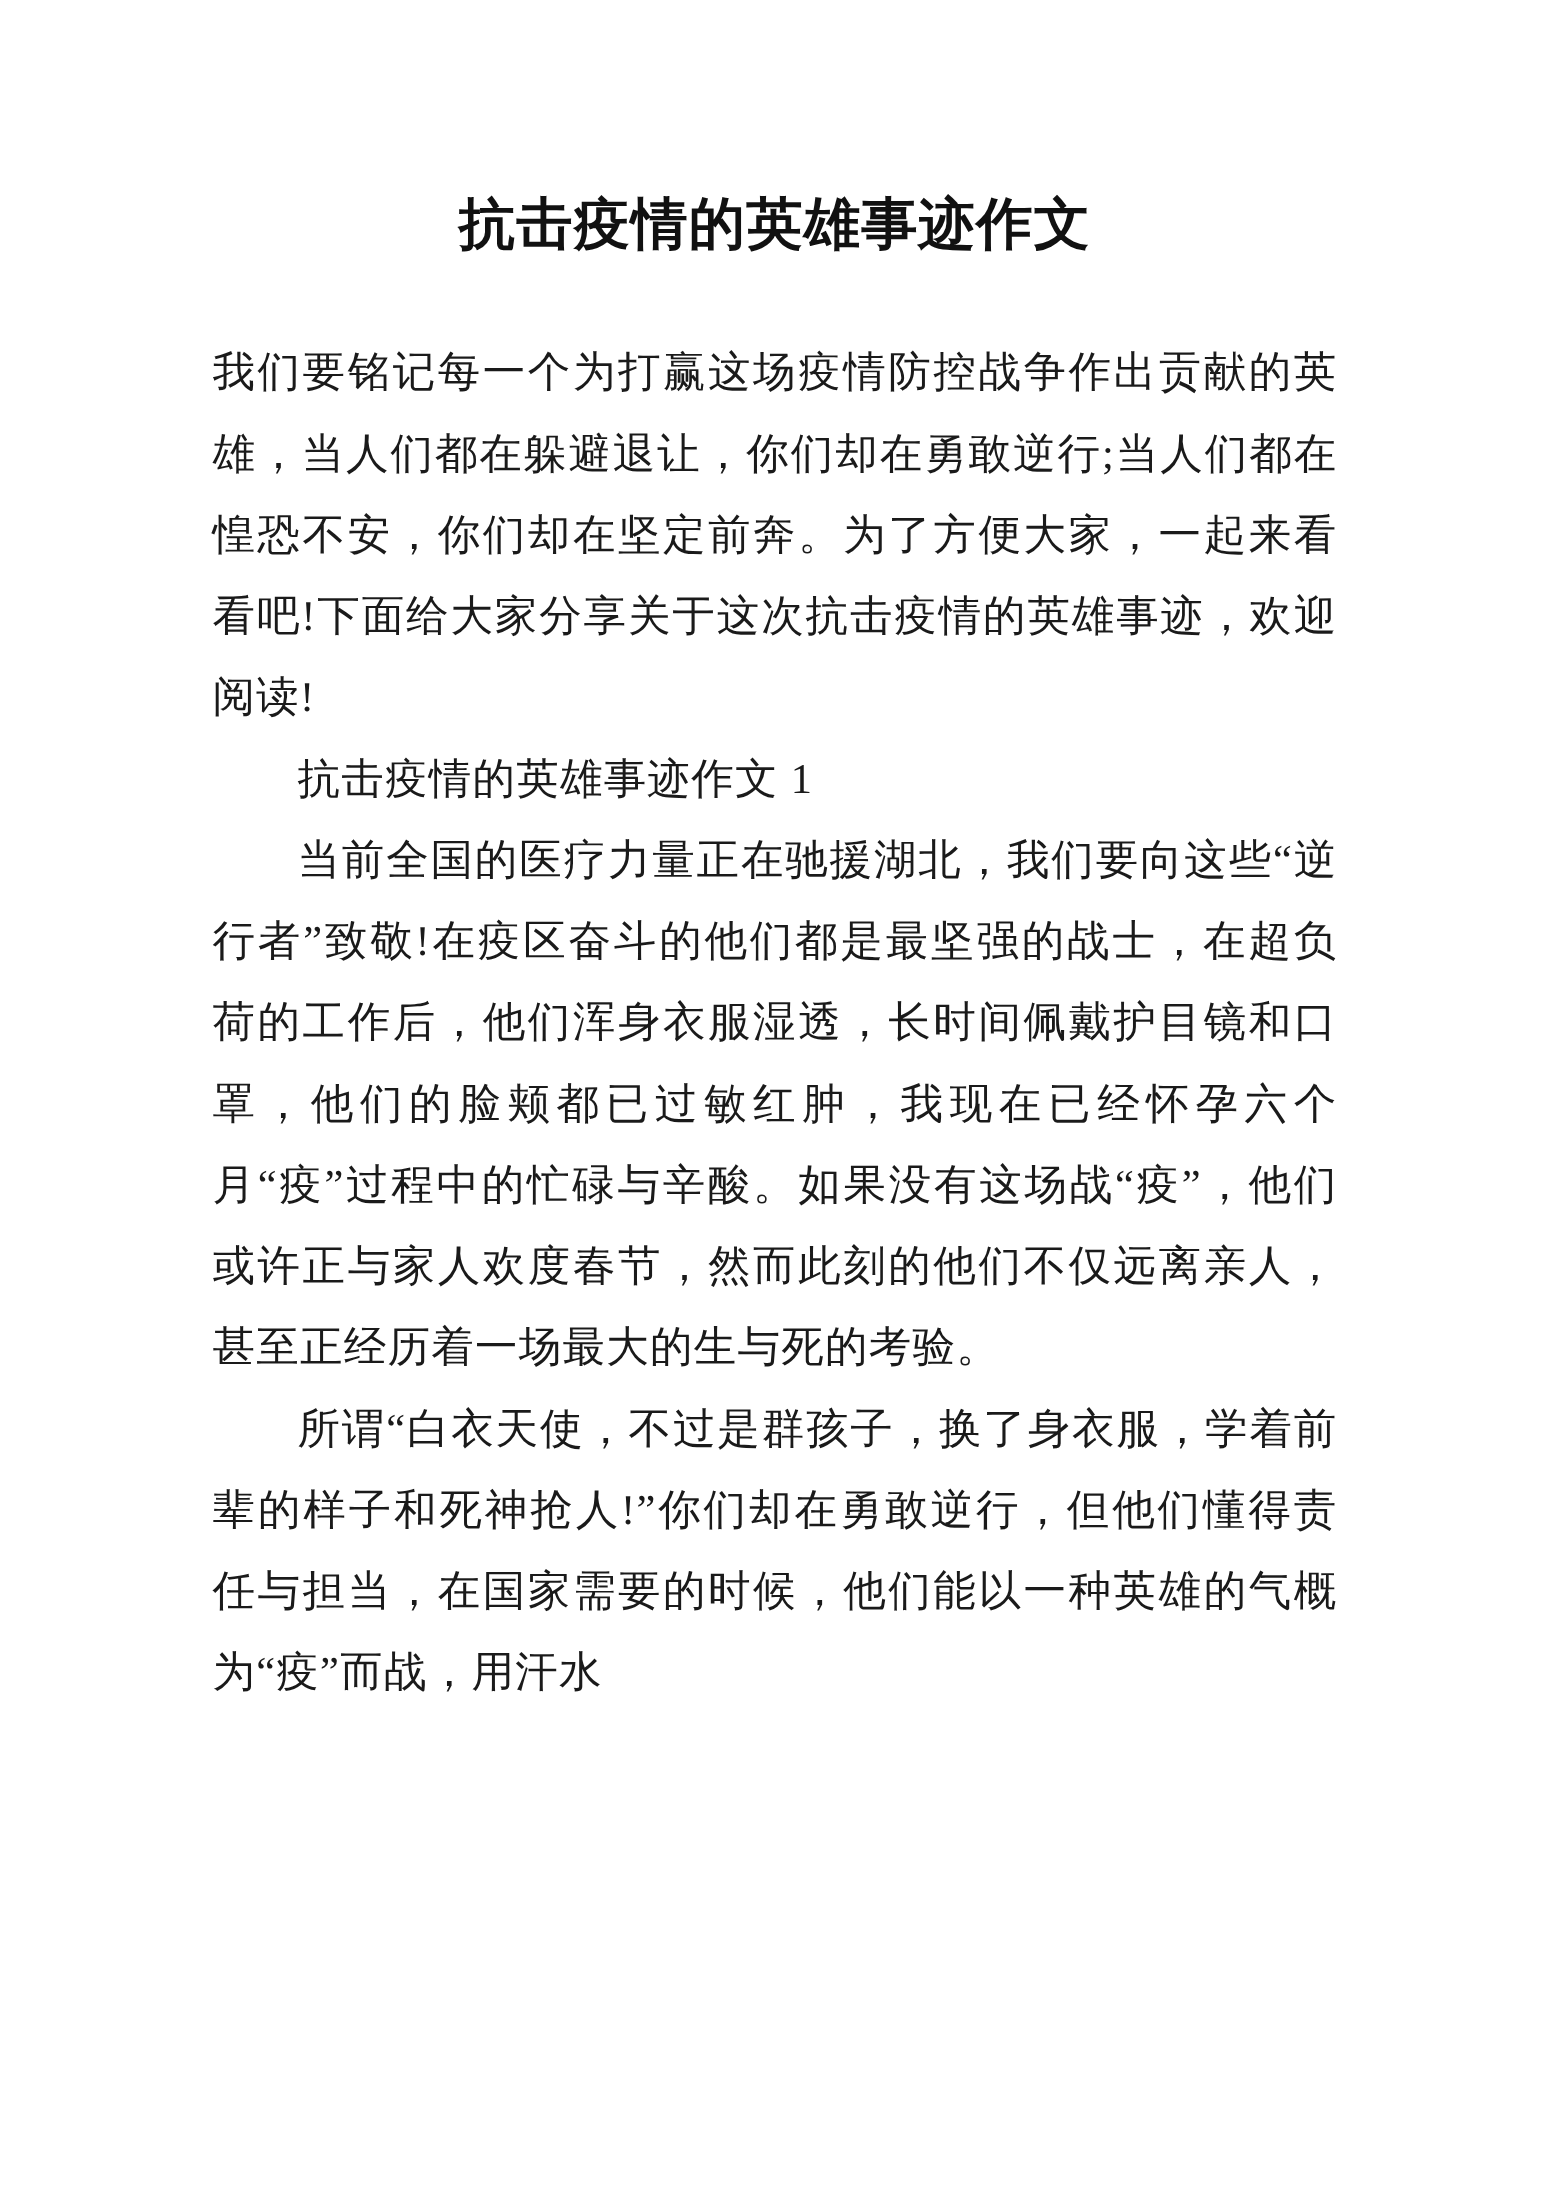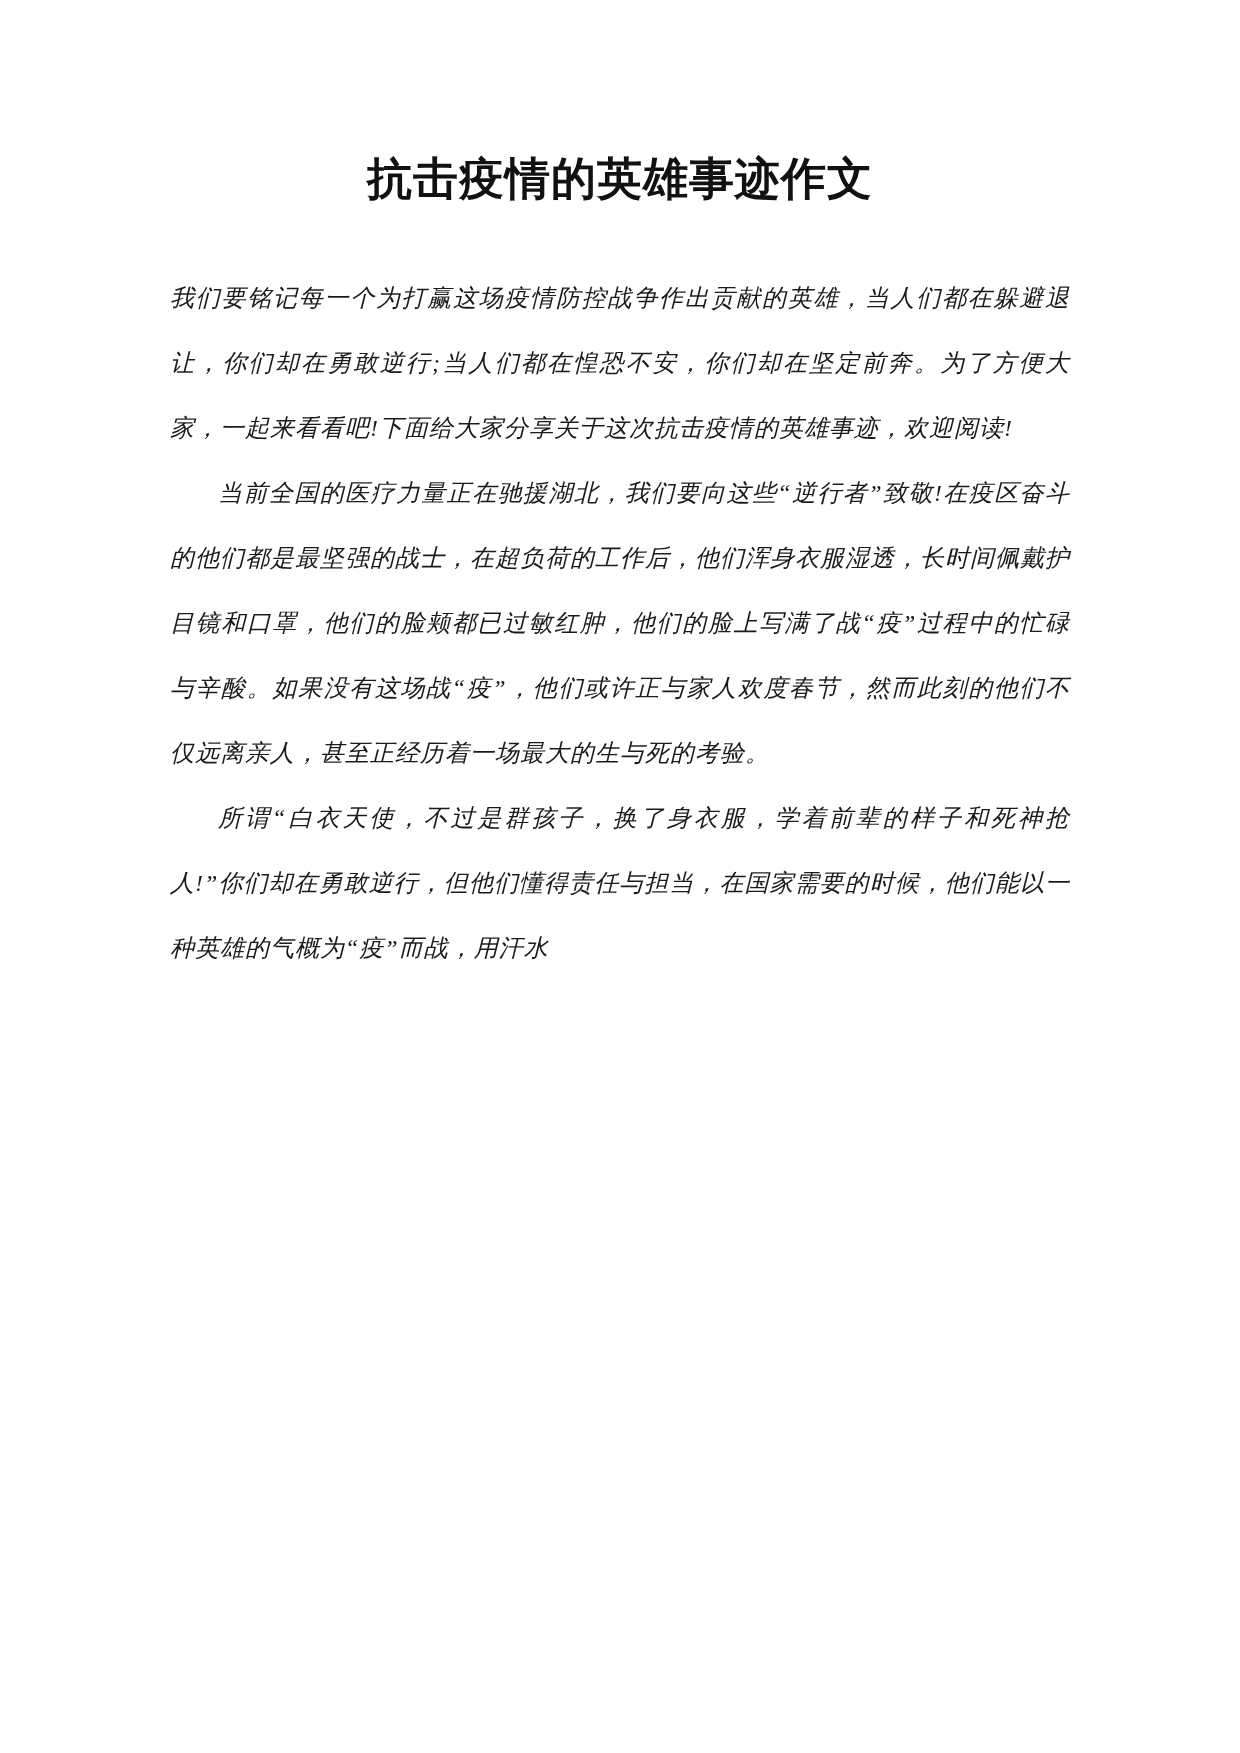--- a/index.html
+++ b/index.html
@@ -23,35 +23,35 @@
     font-size: 45px;
     font-weight: 700;
     text-align: center;
     margin: 0 0 58px 0;
     line-height: 58px;
     letter-spacing: 1px;
     color: #111111;
   }
   .doc-body p {
     margin: 0;
-    font-size: 24px;
+    font-size: 34px;
     line-height: 65px;
     text-align: justify;
     text-justify: inter-character;
     letter-spacing: 1px;
     word-break: break-all;
-    font-style: italic;
   }
   .doc-body p.indent {
     text-indent: 2em;
   }
 </style>
 </head>
 <body>
 
 <div class="page">
   <h1 class="doc-title">抗击疫情的英雄事迹作文</h1>
   <div class="doc-body" id="doc-body">
       <p class="">我们要铭记每一个为打赢这场疫情防控战争作出贡献的英雄，当人们都在躲避退让，你们却在勇敢逆行;当人们都在惶恐不安，你们却在坚定前奔。为了方便大家，一起来看看吧!下面给大家分享关于这次抗击疫情的英雄事迹，欢迎阅读!</p>
-      <p class="indent">当前全国的医疗力量正在驰援湖北，我们要向这些“逆行者”致敬!在疫区奋斗的他们都是最坚强的战士，在超负荷的工作后，他们浑身衣服湿透，长时间佩戴护目镜和口罩，他们的脸颊都已过敏红肿，他们的脸上写满了战“疫”过程中的忙碌与辛酸。如果没有这场战“疫”，他们或许正与家人欢度春节，然而此刻的他们不仅远离亲人，甚至正经历着一场最大的生与死的考验。</p>
+      <p class="indent">抗击疫情的英雄事迹作文 1</p>
+      <p class="indent">当前全国的医疗力量正在驰援湖北，我们要向这些“逆行者”致敬!在疫区奋斗的他们都是最坚强的战士，在超负荷的工作后，他们浑身衣服湿透，长时间佩戴护目镜和口罩，他们的脸颊都已过敏红肿，我现在已经怀孕六个月“疫”过程中的忙碌与辛酸。如果没有这场战“疫”，他们或许正与家人欢度春节，然而此刻的他们不仅远离亲人，甚至正经历着一场最大的生与死的考验。</p>
       <p class="indent">所谓“白衣天使，不过是群孩子，换了身衣服，学着前辈的样子和死神抢人!”你们却在勇敢逆行，但他们懂得责任与担当，在国家需要的时候，他们能以一种英雄的气概为“疫”而战，用汗水</p>
     </div>
 </div>
 
 </body></html>

